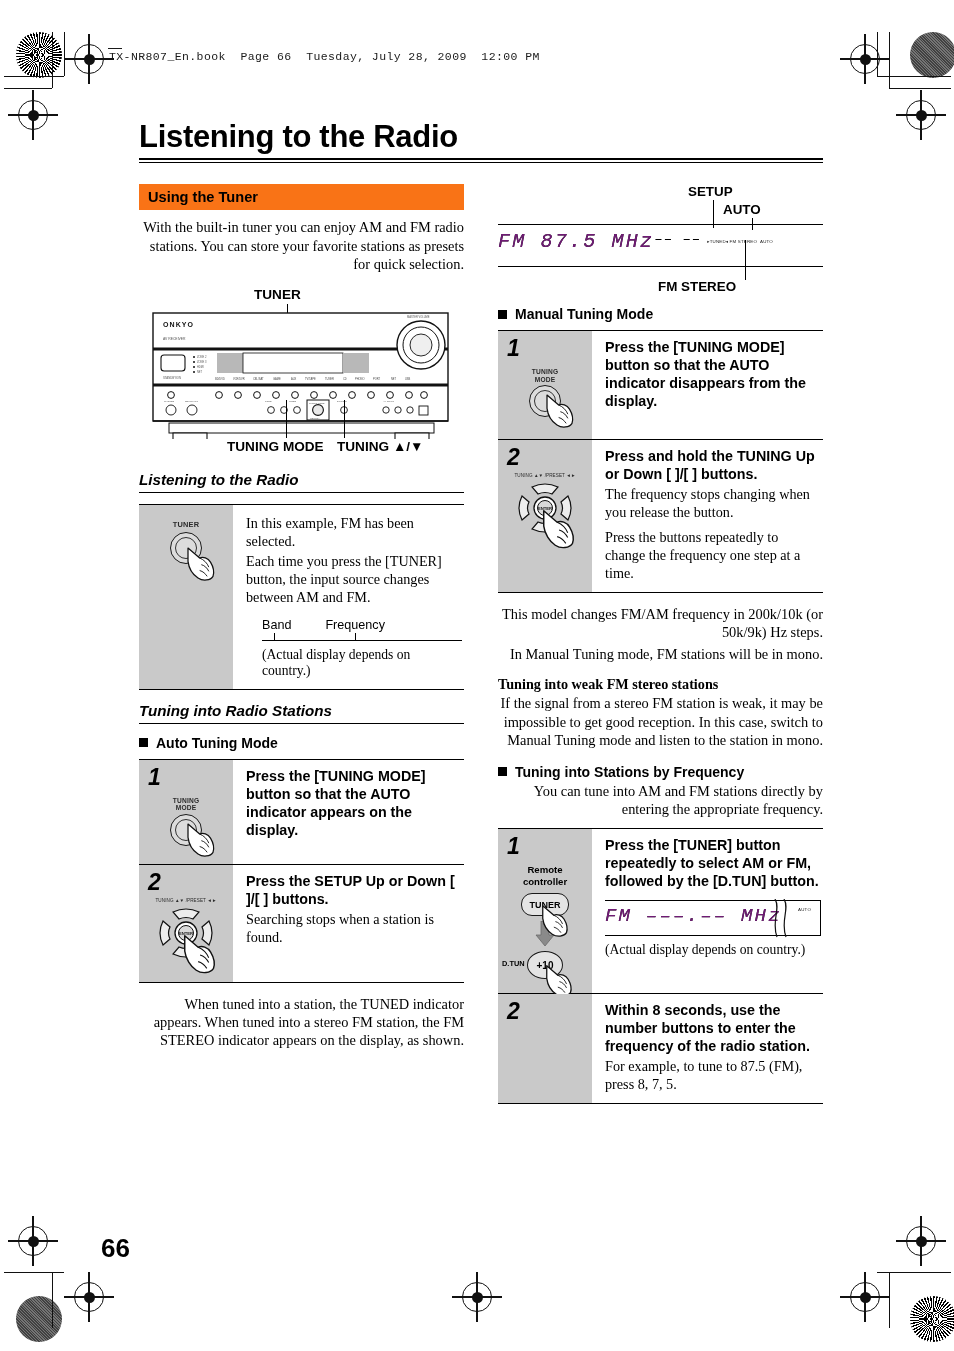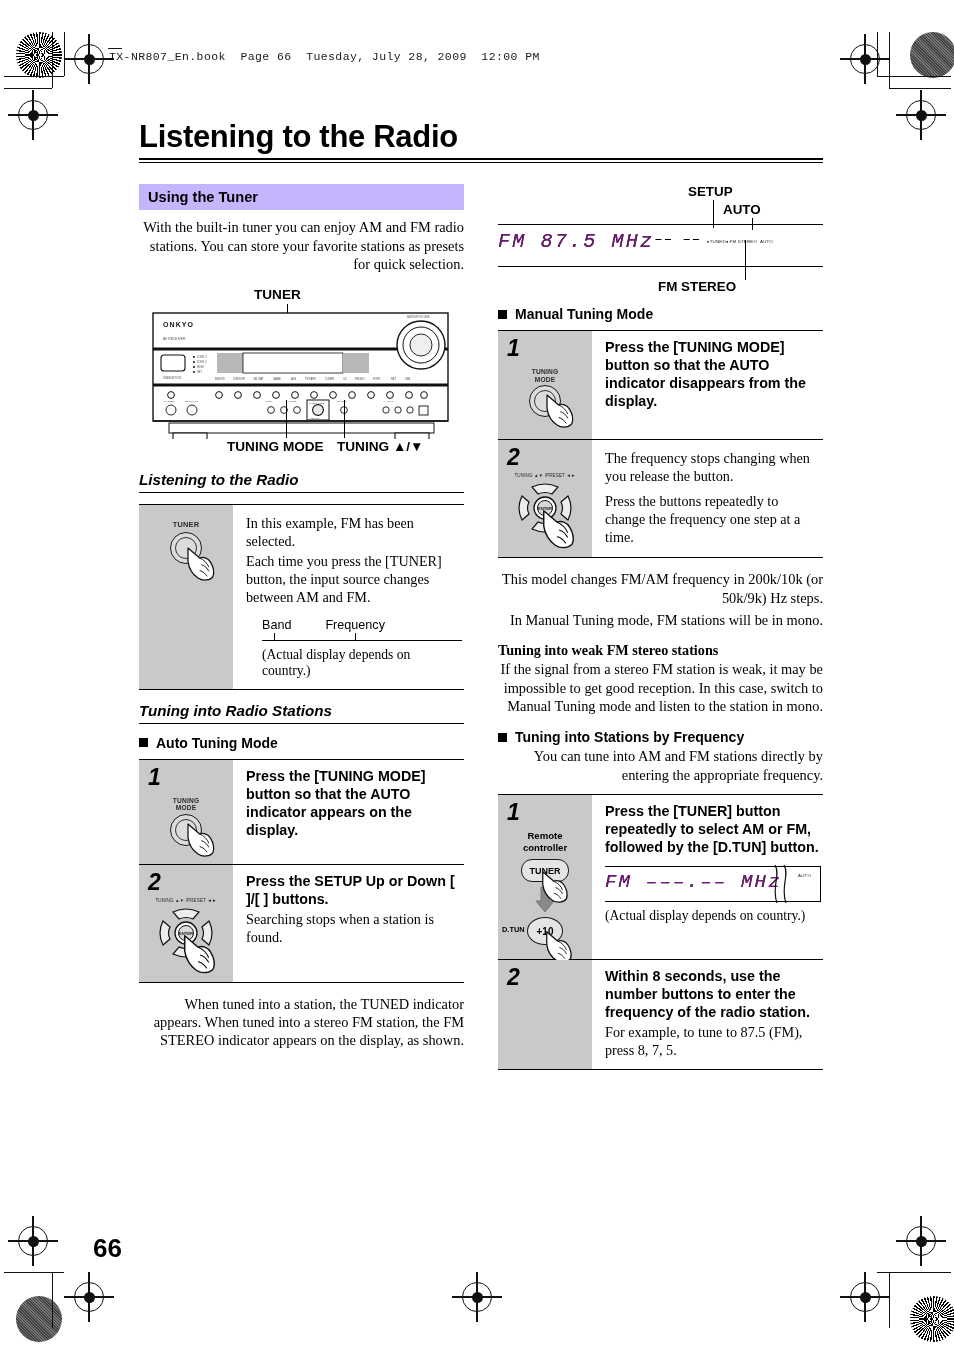--- a/index.html
+++ b/index.html
@@ -96,21 +96,21 @@
   }
 
   .columns {
     display: flex;
     gap: 34px;
   }
   .col { width: 325px; }
 
   
   .band-heading {
-    background: #c4b5fd;
+    background: #f97316;
     font-family: "Liberation Sans", sans-serif;
     font-weight: bold;
     font-size: 14.6px;
     padding: 5px 8px 5px 9px;
     margin-bottom: 8px;
   }
 
   p.body {
     font-size: 14.4px;
     line-height: 1.275;
@@ -348,21 +348,21 @@
     position: absolute;
     font-family: "Liberation Sans", sans-serif;
     font-weight: bold;
     font-size: 13.6px;
     white-space: nowrap;
   }
   .lead { position: absolute; background: #000; width: 1.2px; }
 
   .page-number {
     position: absolute;
-    left: 93px;
+    left: 101px;
     top: 1233px;
     font-family: "Liberation Sans", sans-serif;
     font-weight: bold;
     font-size: 26px;
   }
 </style>
 </head>
 <body>
 
 <div class="reg-target" style="left:74px;top:44px;">
@@ -704,20 +704,21 @@
                 <svg viewBox="0 0 48 48">
                   <path d="M6 6 L20 18 C24 16 30 18 33 23 C36 28 38 34 36 40 C33 45 24 46 18 42 C12 38 7 30 6 22 Z" fill="#ffffff" stroke="#111" stroke-width="1.5" stroke-linejoin="round"></path>
                   <path d="M20 18 C25 20 29 24 31 29" fill="none" stroke="#111" stroke-width="1.1"></path>
                   <path d="M22 26 C26 27 29 30 31 34" fill="none" stroke="#111" stroke-width="1.1"></path>
                   <path d="M20 33 C24 34 27 37 29 40" fill="none" stroke="#111" stroke-width="1.1"></path>
                 </svg>
               </div>
             </div>
           </div>
           <div class="step-right">
+            <p class="step-title">Press and hold the TUNING Up or Down [   ]/[   ] buttons.</p>
             <p class="step-text">The frequency stops changing when you release the button.</p>
             <p class="step-text" style="margin-top:6px;">Press the buttons repeatedly to change the frequency one step at a time.</p>
           </div>
         </div>
       </div>
 
       <p class="body tight" style="margin-top:12px;">This model changes FM/AM frequency in 200k/10k (or 50k/9k) Hz steps.</p>
       <p class="body">In Manual Tuning mode, FM stations will be in mono.</p>
 
       <p class="bold-run">Tuning into weak FM stereo stations</p>

